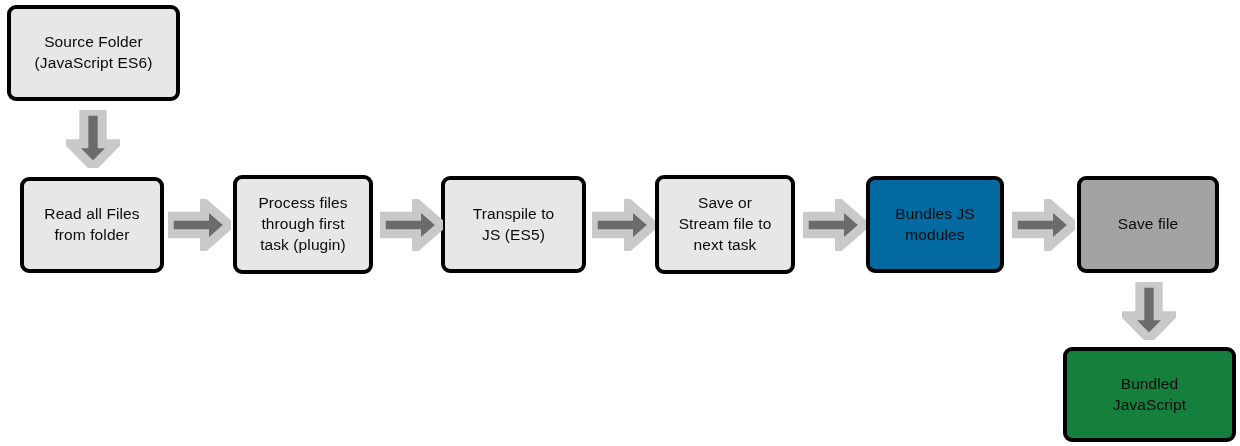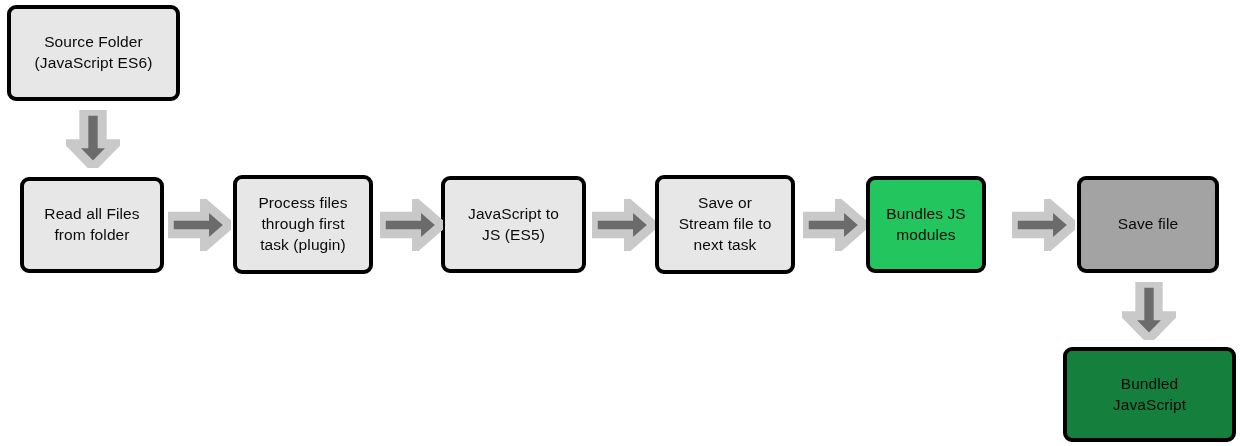--- a/index.html
+++ b/index.html
@@ -42,26 +42,26 @@
 <body>
 
 <div id="canvas">
     <div class="node" style="left: 7px; top: 5px; width: 173px; height: 96px; background: rgb(231, 231, 231); border-color: rgb(0, 0, 0); color: rgb(10, 10, 10);"><span>Source Folder
 (JavaScript ES6)</span></div>
     <div class="node" style="left: 20px; top: 177px; width: 144px; height: 96px; background: rgb(231, 231, 231); border-color: rgb(0, 0, 0); color: rgb(10, 10, 10);"><span>Read all Files
 from folder</span></div>
     <div class="node" style="left: 233px; top: 175px; width: 140px; height: 99px; background: rgb(231, 231, 231); border-color: rgb(0, 0, 0); color: rgb(10, 10, 10);"><span>Process files
 through first
 task (plugin)</span></div>
-    <div class="node" style="left: 441px; top: 176px; width: 145px; height: 97px; background: rgb(231, 231, 231); border-color: rgb(0, 0, 0); color: rgb(10, 10, 10);"><span>JavaScript to
+    <div class="node" style="left: 441px; top: 176px; width: 145px; height: 97px; background: rgb(231, 231, 231); border-color: rgb(0, 0, 0); color: rgb(10, 10, 10);"><span>Transpile to
 JS (ES5)</span></div>
     <div class="node" style="left: 655px; top: 175px; width: 140px; height: 99px; background: rgb(231, 231, 231); border-color: rgb(0, 0, 0); color: rgb(10, 10, 10); justify-content: center;"><span>Save or
 Stream file to
 next task</span></div>
-    <div class="node" style="left: 866px; top: 176px; width: 120px; height: 97px; background: #22c55e; border-color: rgb(0, 0, 0); color: rgb(10, 10, 10);"><span>Bundles JS
+    <div class="node" style="left: 866px; top: 176px; width: 138px; height: 97px; background: #0369a1; border-color: rgb(0, 0, 0); color: rgb(10, 10, 10);"><span>Bundles JS
 modules</span></div>
     <div class="node" style="left: 1077px; top: 176px; width: 142px; height: 97px; background: #a3a3a3; border-color: rgb(0, 0, 0); color: rgb(10, 10, 10);"><span>Save file</span></div>
     <div class="node" style="left: 1063px; top: 347px; width: 173px; height: 95px; background: #15803d; border-color: rgb(0, 0, 0); color: rgb(10, 10, 10);"><span>Bundled
 JavaScript</span></div>
     <div class="arrow" style="left: 66px; top: 110px; width: 54px; height: 58px;">
       <svg width="54" height="58" viewBox="0 0 100 100" preserveAspectRatio="none">
         <polygon points="33,2 67,2 67,58 92,58 50,98 8,58 33,58" fill="#6b6b6b" stroke="#c9c9c9" stroke-width="9" stroke-linejoin="miter" vector-effect="non-scaling-stroke"></polygon>
       </svg>
     </div>
     <div class="arrow" style="left: 168px; top: 199px; width: 63px; height: 52px;">

